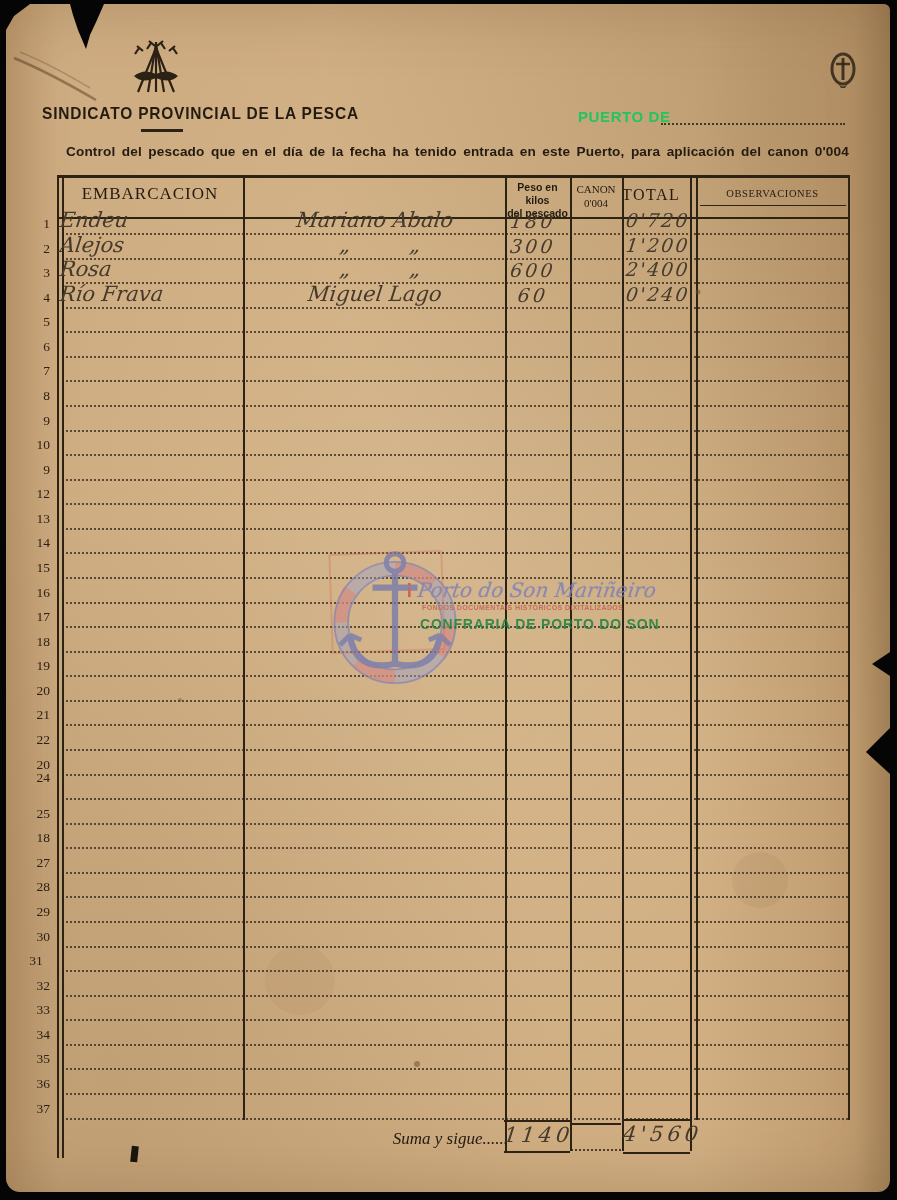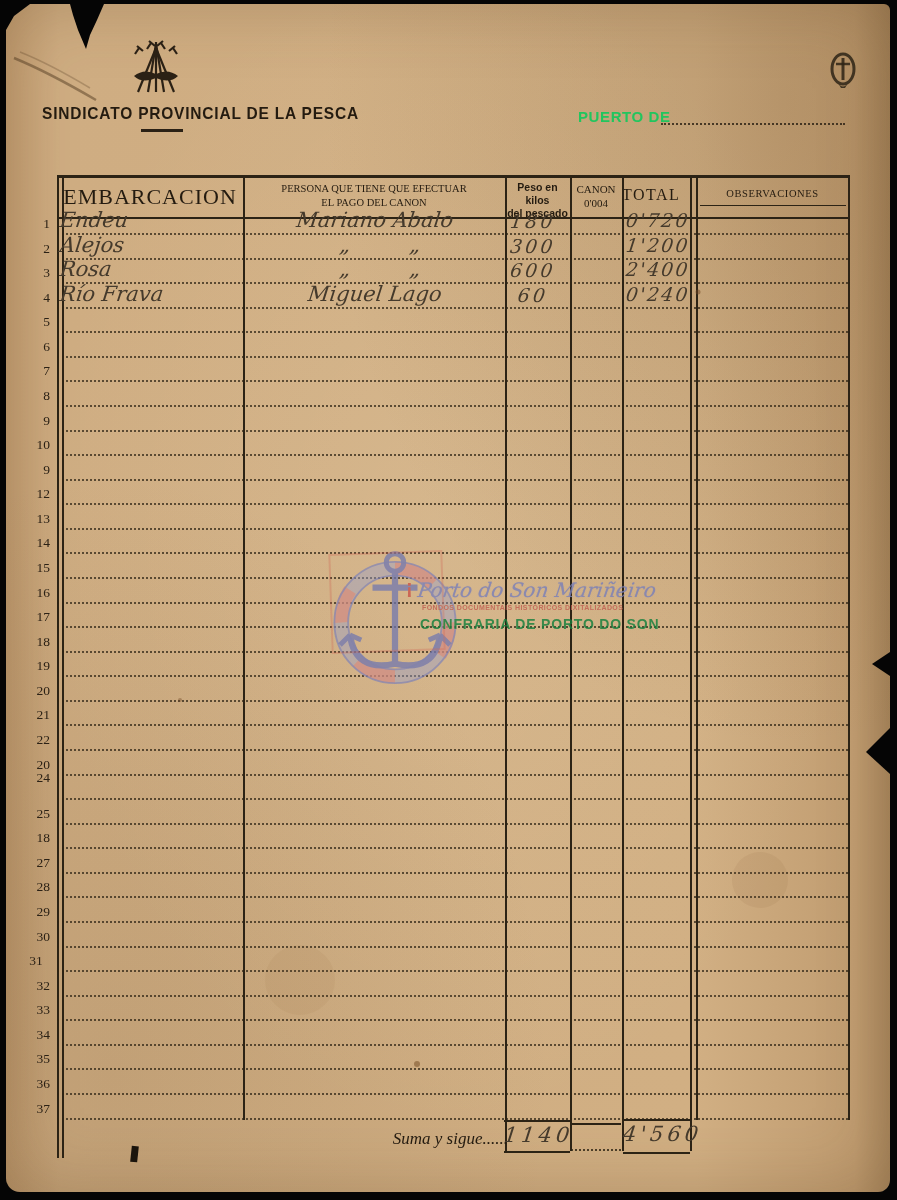--- a/index.html
+++ b/index.html
@@ -81,26 +81,23 @@
     <ellipse cx="15" cy="19" rx="11" ry="15" fill="none" stroke="#2e2416" stroke-width="3" opacity=".85"></ellipse>
     <line x1="15" y1="8" x2="15" y2="30" stroke="#2e2416" stroke-width="3" opacity=".85"></line>
     <line x1="8" y1="14" x2="22" y2="14" stroke="#2e2416" stroke-width="2.5" opacity=".85"></line>
     <path d="M10,33 Q15,40 20,33 L17,38 L13,38 Z" fill="#2e2416" opacity=".85"></path>
   </svg>
 
   <div id="org-title">SINDICATO PROVINCIAL DE LA PESCA</div>
   <div id="org-underline"></div>
   <div id="puerto">PUERTO DE</div>
   <div id="puerto-line"></div>
-
-  <div class="th th-serif" style="left:57px;top:184px;width:186px;font-size:22px;letter-spacing:1px;">EMBARCACION</div>
-  <div class="th th-serif" style="left:243px;top:182px;width:262px;font-size:10.5px;line-height:14px;">
-    <span>PERSONA QUE TIENE QUE EFECTUAR</span><br>
-    <span>EL PAGO DEL CANON</span>
-  </div>
+  <div id="subtitle">Control del pescado que en el día de la fecha ha tenido entrada en este Puerto, para aplicación del canon 0'004</div>
+
+  <div class="th th-serif" style="left:57px;top:184px;width:186px;font-size:17px;letter-spacing:1px;">EMBARCACION</div>
   <div class="th" style="left:505px;top:181px;width:65px;font-size:10.5px;font-weight:bold;line-height:13px;">
     <span>Peso en kilos</span><br>
     <span>del pescado</span>
   </div>
   <div class="th th-serif" style="left:570px;top:182px;width:52px;font-size:11px;line-height:14px;">
     <span>CANON</span><br>
     <span>0'004</span>
   </div>
   <div class="th th-serif" style="left:622px;top:186px;width:56px;font-size:16px;letter-spacing:1.5px;">TOTAL</div>
   <div class="th th-serif" style="left:697px;top:188px;width:151px;font-size:10.5px;letter-spacing:.6px;">OBSERVACIONES</div>

